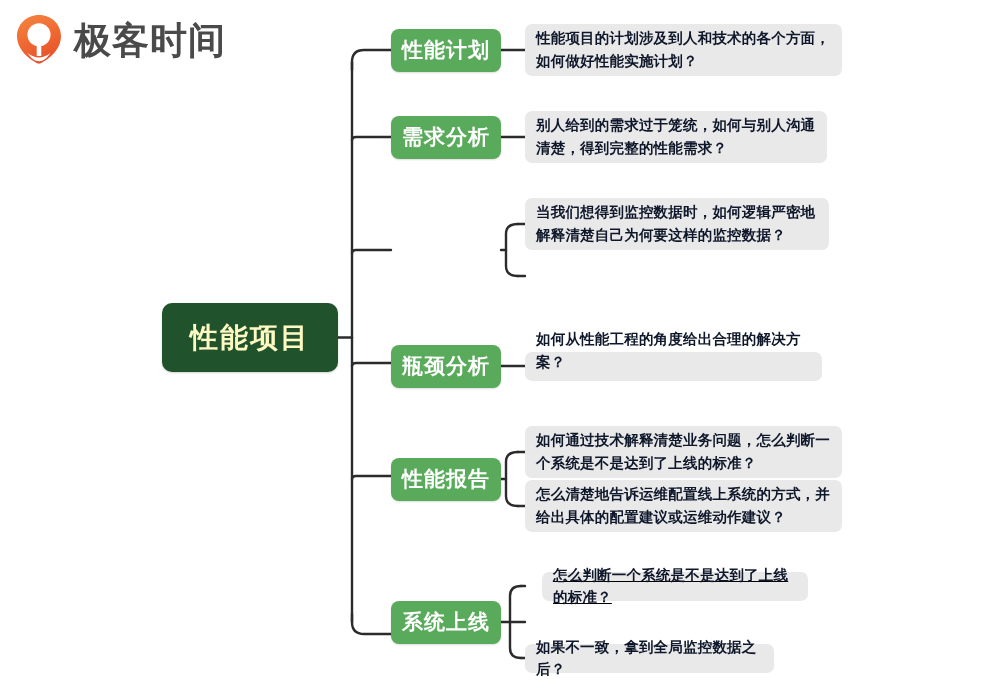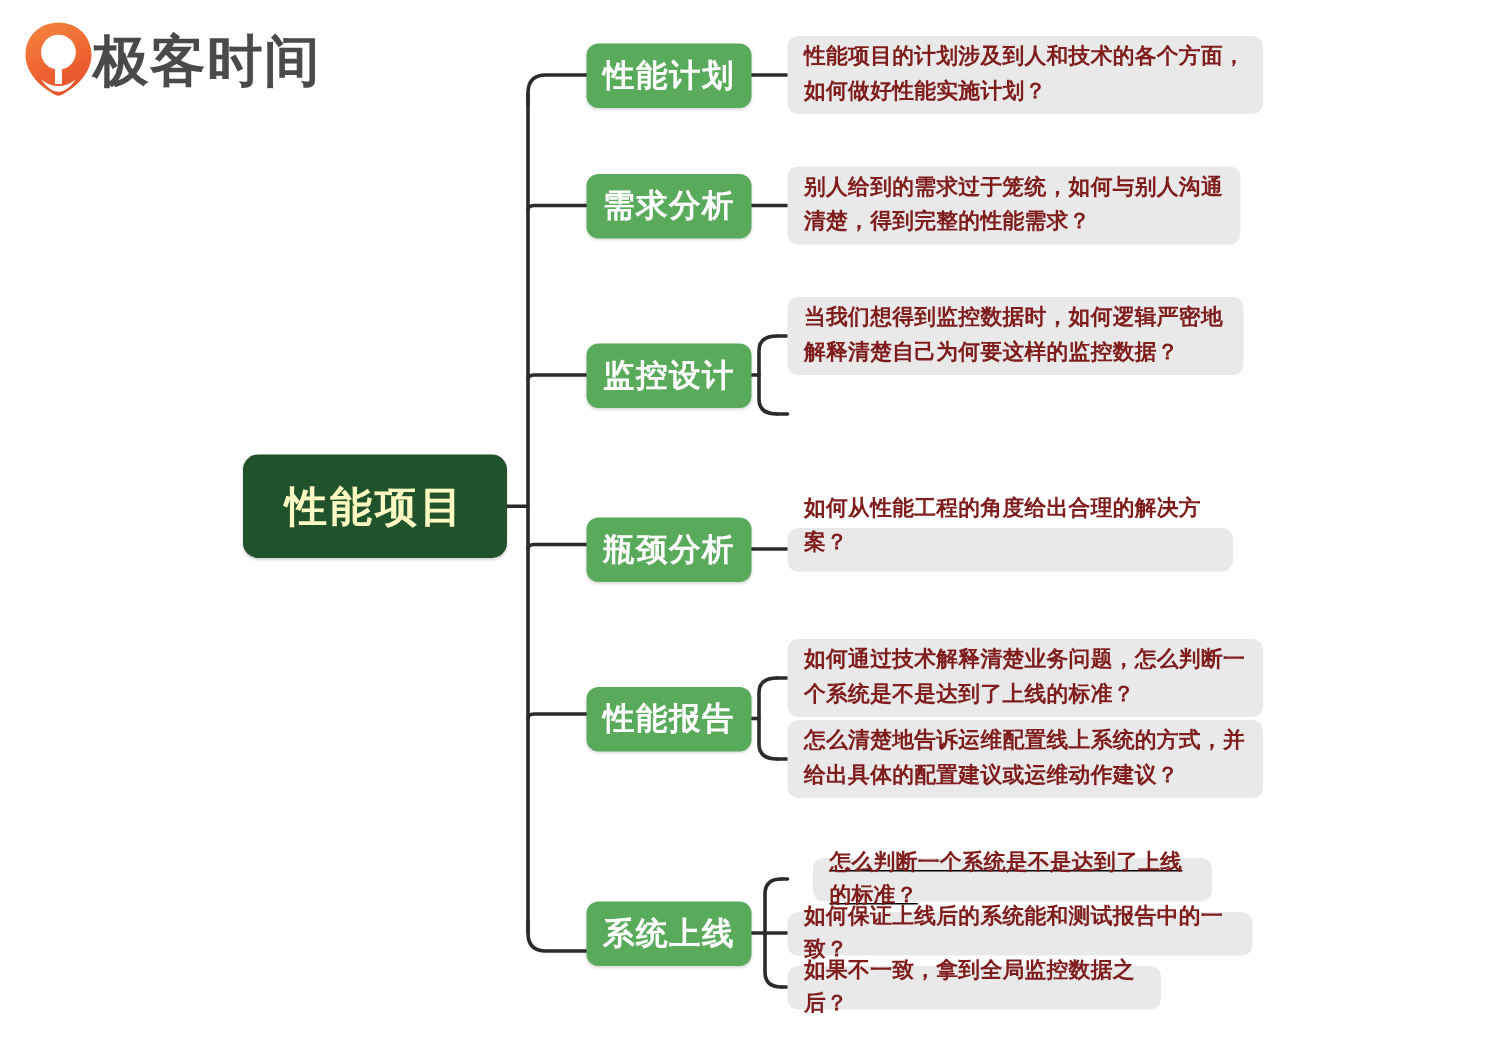--- a/index.html
+++ b/index.html
@@ -15,20 +15,21 @@
     font-family: "Liberation Sans", "DejaVu Sans", sans-serif;
   }
 
   
   #logo {
     position: absolute;
     left: 16px;
     top: 14px;
     display: flex;
     align-items: center;
+    gap: 12px;
   }
   #logo-mark { width: 46px; height: 52px; display: block; }
   #logo-text {
     font-size: 37px;
     font-weight: 700;
     color: #4a4a4a;
     letter-spacing: 1px;
     line-height: 1;
     white-space: nowrap;
   }
@@ -91,21 +92,21 @@
   .leaf-box {
     position: absolute;
     background: #e9e9e9;
     border-radius: 7px;
     box-sizing: border-box;
     padding: 7px 11px 8px 11px;
     display: flex;
     align-items: center;
   }
   .leaf-text {
-    color: #7f1d1d;
+    color: #0f172a;
     font-size: 14.5px;
     font-weight: 700;
     line-height: 1.55;
     letter-spacing: 0.2px;
   }
 </style>
 </head>
 <body>
 
 <div id="logo">
@@ -169,23 +170,20 @@
   <div class="root-node">
     <span class="root-label">性能项目</span>
   </div>
 
   <div class="branch-node" style="top:28.5px">
     <span class="branch-label">性能计划</span>
   </div>
   <div class="branch-node" style="top:115.5px">
     <span class="branch-label">需求分析</span>
   </div>
-  <div class="branch-node" style="top:228.5px">
-    <span class="branch-label">监控设计</span>
-  </div>
   <div class="branch-node" style="top:344.5px">
     <span class="branch-label">瓶颈分析</span>
   </div>
   <div class="branch-node" style="top:457.5px">
     <span class="branch-label">性能报告</span>
   </div>
   <div class="branch-node" style="top:600.5px">
     <span class="branch-label">系统上线</span>
   </div>
 
@@ -208,20 +206,17 @@
   <div class="leaf-box" style="left:525px; top:426px; width:317px; height:52px;">
     <span class="leaf-text">如何通过技术解释清楚业务问题，怎么判断一个系统是不是达到了上线的标准？</span>
   </div>
   <div class="leaf-box" style="left:525px; top:480px; width:317px; height:52px;">
     <span class="leaf-text">怎么清楚地告诉运维配置线上系统的方式，并给出具体的配置建议或运维动作建议？</span>
   </div>
 
   <div class="leaf-box" style="left:542px; top:572px; width:266px; height:29px;text-decoration:underline;">
     <span class="leaf-text">怎么判断一个系统是不是达到了上线的标准？</span>
   </div>
-  <div class="leaf-box" style="left:525px; top:608px; width:310px; height:29px;">
-    <span class="leaf-text">如何保证上线后的系统能和测试报告中的一致？</span>
-  </div>
   <div class="leaf-box" style="left:525px; top:644px; width:249px; height:29px;">
     <span class="leaf-text">如果不一致，拿到全局监控数据之后？</span>
   </div>
 
 </div>
 
 </body></html>

